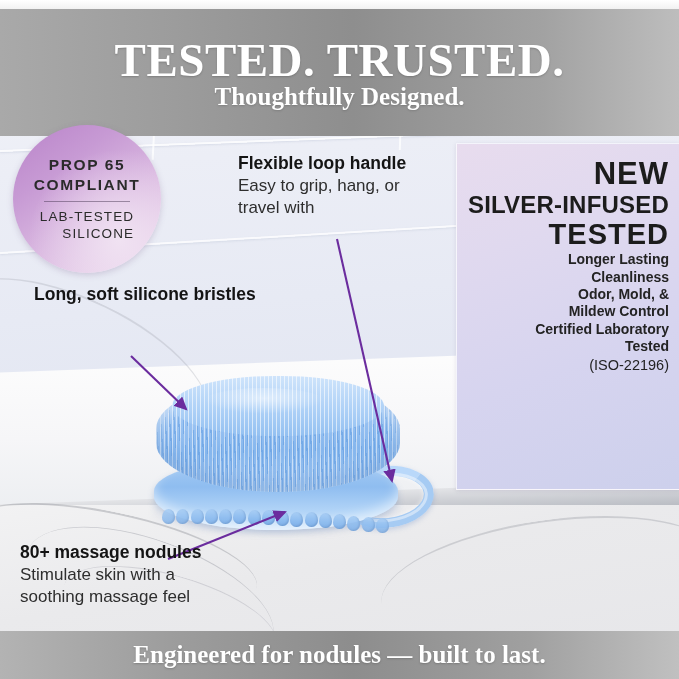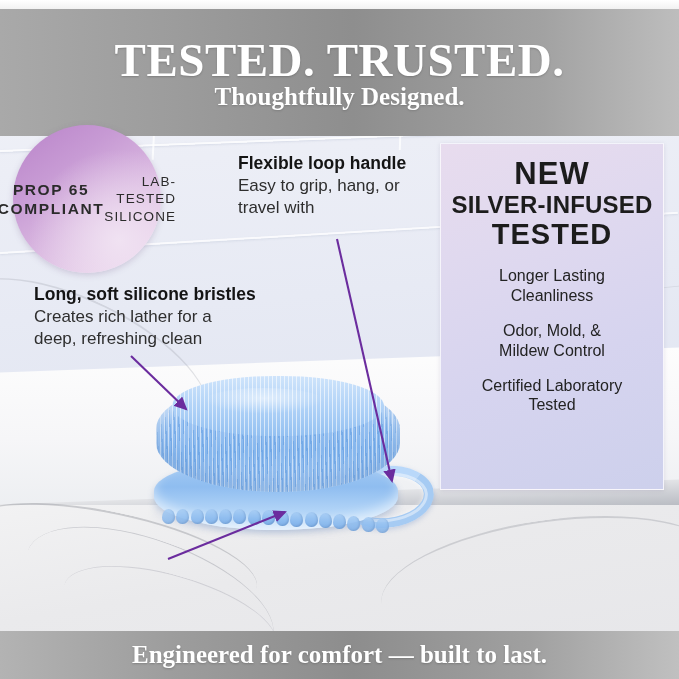--- a/index.html
+++ b/index.html
@@ -147,45 +147,45 @@
     font-size:25px; white-space:nowrap; text-shadow:0 1px 2px rgba(70,70,70,.35);
   }
 
   
   .badge {
     position:absolute; left:13px; top:125px; width:148px; height:148px;
     border-radius:50%;
     background:
       radial-gradient(circle at 72% 78%, #f0e2f2 0%, rgba(240,226,242,0) 58%),
       linear-gradient(145deg,#b983c9 0%,#c79ad4 30%,#d9b7e0 58%,#efdcee 100%);
-    display:flex; flex-direction:row; align-items:center; justify-content:center;
+    display:flex; flex-direction:column; align-items:center; justify-content:center;
     box-shadow:0 2px 6px rgba(120,90,140,.25);
   }
   .badge .b-top {
     font-size:15.5px; font-weight:700; letter-spacing:1.6px; color:#2b2b2b;
     line-height:1.25; text-align:center;
   }
   .badge .b-rule { width:86px; height:1px; background:rgba(60,45,70,.45); margin:7px 0 6px; }
   .badge .b-bot {
     font-size:13.5px; font-weight:400; letter-spacing:1.1px; color:#2b2b2b;
     line-height:1.28; text-align:right;
   }
 
   
   .panel {
-    position:absolute; left:440px; top:143px; width:224px; height:347px;
+    position:absolute; left:456px; top:143px; width:224px; height:347px;
     background:linear-gradient(160deg,#e8dcee 0%,#e0d9ef 28%,#d6d4ef 62%,#cdd0ec 100%);
     border:1px solid rgba(255,255,255,.75);
     box-shadow:0 1px 4px rgba(120,110,150,.18);
-    padding:14px 10px 14px; text-align:center;
+    padding:14px 10px 14px; text-align:right;
   }
   .panel .p-new { font-size:31px; font-weight:700; color:#1c1c1c; letter-spacing:1px; line-height:1.05; }
   .panel .p-silver { font-size:24px; font-weight:700; color:#1c1c1c; letter-spacing:.2px; line-height:1.12; margin-top:1px; }
   .panel .p-option { font-size:29px; font-weight:700; color:#1c1c1c; letter-spacing:1px; line-height:1.1; margin-top:1px; }
-  .panel .p-benefit { font-size:16px; font-weight:400; color:#232323; line-height:1.24; margin-top:15px; }
+  .panel .p-benefit { font-size:14px; font-weight:700; color:#232323; line-height:1.24; }
   .panel .p-iso { font-size:14.5px; font-weight:400; color:#232323; line-height:1.2; margin-top:2px; }
 
   
   .callout { position:absolute; }
   .callout .c-title { font-size:17.5px; font-weight:700; color:#141414; line-height:1.3; white-space:nowrap; }
   .callout .c-body { font-size:17px; font-weight:400; color:#2e2e2e; line-height:1.33; }
   .co-handle { left:238px; top:152px; }
   .co-bristles { left:34px; top:283px; }
   .co-nodules { left:20px; top:541px; }
 
@@ -270,28 +270,32 @@
     </div>
   </div>
 
   <div class="panel">
     <div class="p-new">NEW</div>
     <div class="p-silver">SILVER-INFUSED</div>
     <div class="p-option">TESTED</div>
     <div class="p-benefit">Longer Lasting<br>Cleanliness</div>
     <div class="p-benefit">Odor, Mold, &amp;<br>Mildew Control</div>
     <div class="p-benefit">Certified Laboratory<br>Tested</div>
+    <div class="p-iso">(ISO-22196)</div>
   </div>
 
   <div class="callout co-handle">
     <div class="c-title">Flexible loop handle</div>
     <div class="c-body">Easy to grip, hang, or<br>travel with</div>
   </div>
   <div class="callout co-bristles">
     <div class="c-title">Long, soft silicone bristles</div>
-    <div class="c-body">Creates rich lather for a<br>deep, refreshing clean</div>
+  </div>
+  <div class="callout co-nodules">
+    <div class="c-title">80+ massage nodules</div>
+    <div class="c-body">Stimulate skin with a<br>soothing massage feel</div>
   </div>
 
   <div class="banner-bottom">
-    <div class="txt">Engineered for comfort — built to last.</div>
+    <div class="txt">Engineered for nodules — built to last.</div>
   </div>
 
 </div>
 
 </body></html>

